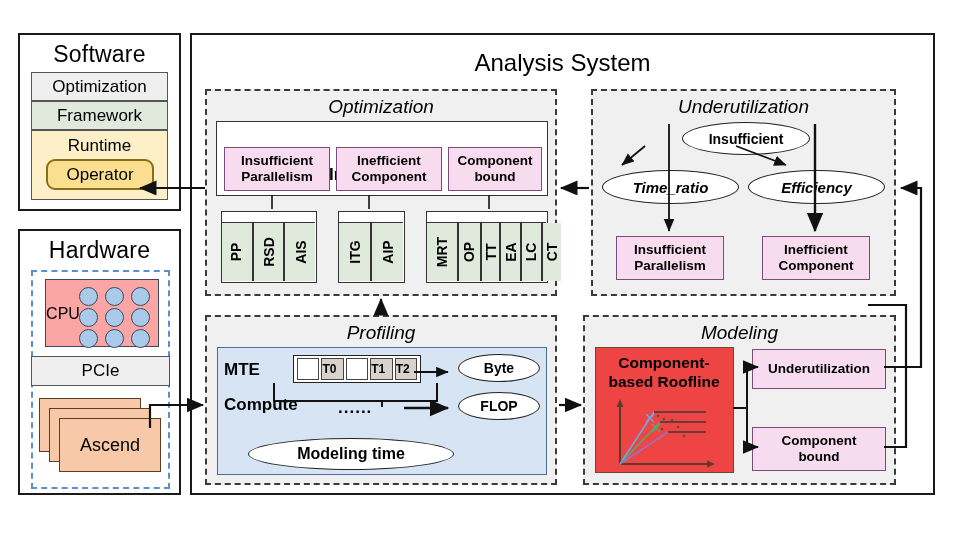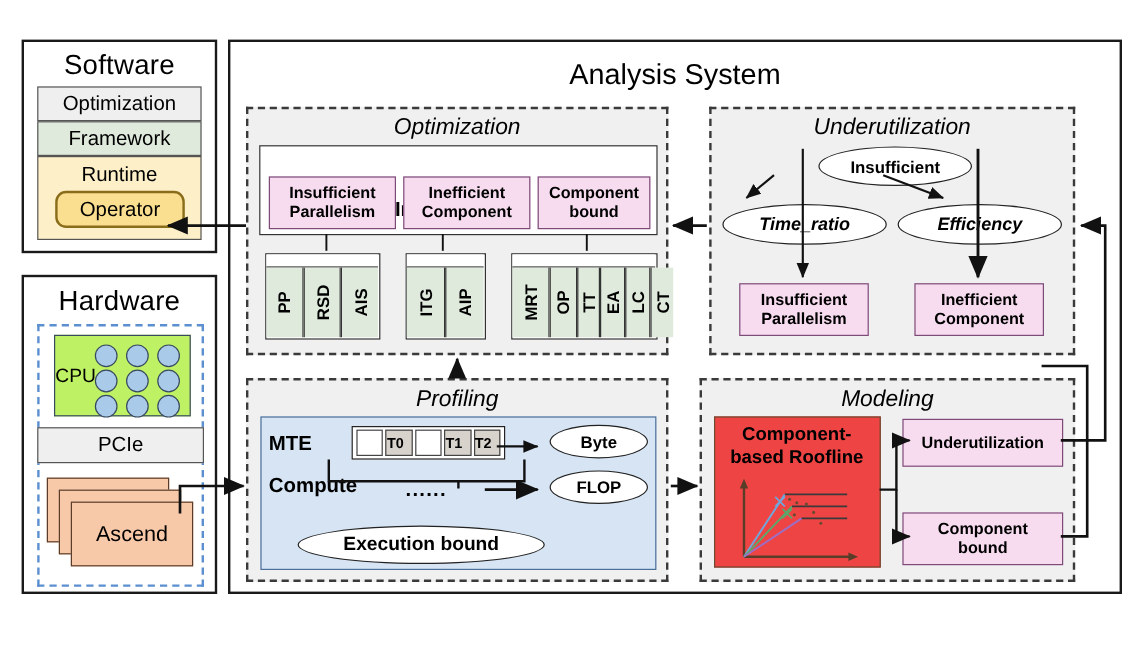--- a/index.html
+++ b/index.html
@@ -12,21 +12,21 @@
   #software-panel,#hardware-panel{border:2px solid #1a1a1a;background:#fff;}
   .panel-title{font-size:23px;font-weight:400;letter-spacing:.2px;}
 
   .sw-row{border:1px solid #555;font-size:17px;}
   #sw-application{background:#efefef;}
   #sw-framework{background:#dfeadc;}
   #sw-runtime{background:#fdf0c8;}
   #sw-operator{background:#fbdf91;border:2px solid #8a6d1a;border-radius:9px;font-size:17px;}
 
   #hw-inner{border:2px dashed #5b8fd0;}
-  #cpu-box{background:#bef264;border:1px solid #3a4a5e;}
+  #cpu-box{background:#fca5a5;border:1px solid #3a4a5e;}
   .cpu-dot{width:17px;height:17px;border-radius:50%;background:#a9cbe9;border:1px solid #3a4a5e;}
   #pcie-box{background:#efefef;border:1px solid #555;font-size:17px;}
   .ascend-card{background:#f7c9a8;border:1px solid #5a3d28;}
   #ascend-front{background:#f7c9a8;border:1px solid #5a3d28;font-size:18px;text-align:right;}
 
   
   #analysis-system{border:2px solid #1a1a1a;background:#fff;}
   #analysis-title{font-size:24px;}
 
   .sect{border:2px dashed #3a3a3a;background:#f0f0f0;}
@@ -239,21 +239,21 @@
     <div class="abs dots" style="left:120px;top:50px;width:60px;height:20px;">......</div>
 
     <div class="abs ell ell-b" style="left:240px;top:6px;width:82px;height:28px;text-align:right;">
       <span>Byte</span>
     </div>
     <div class="abs ell ell-b" style="left:240px;top:44px;width:82px;height:28px;">
       <span>FLOP</span>
     </div>
 
     <div class="abs ell" style="left:30px;top:90px;width:206px;height:32px;font-size:16px;font-weight:bold;">
-      <span>Execution bound</span>
+      <span>Modeling time</span>
     </div>
   </div>
 </div>
 
 <div class="abs sect" style="left:583px;top:315px;width:313px;height:170px;">
   <div class="abs ctr sect-title" style="left:0;top:3px;width:309px;height:25px;">Modeling</div>
 
   <div class="abs" id="roofline-box" style="left:10px;top:30px;width:139px;height:126px;">
     <div class="abs ctr" id="roofline-label" style="left:0;top:4px;width:136px;height:42px;flex-direction:column;">
       <span>Component-</span>

